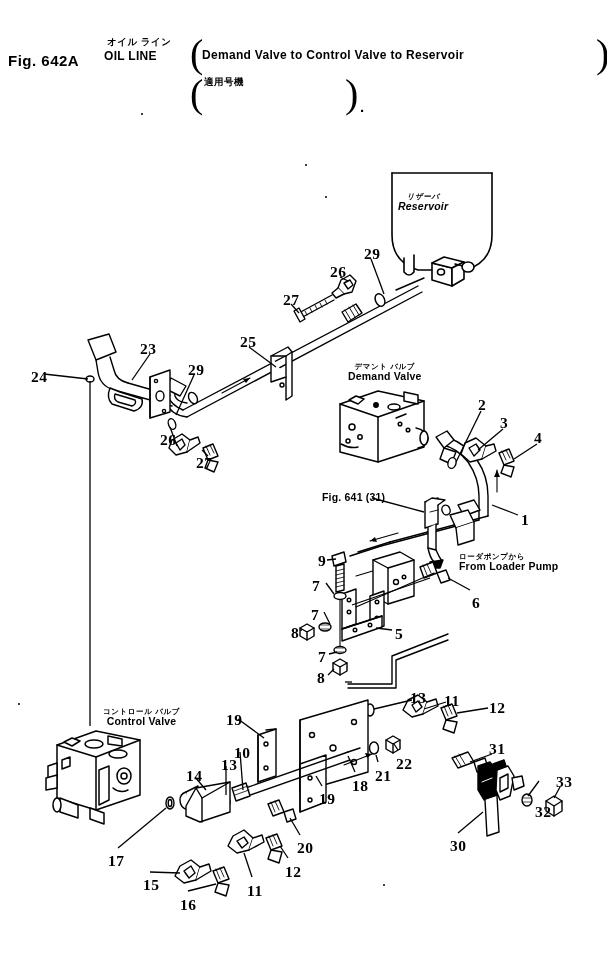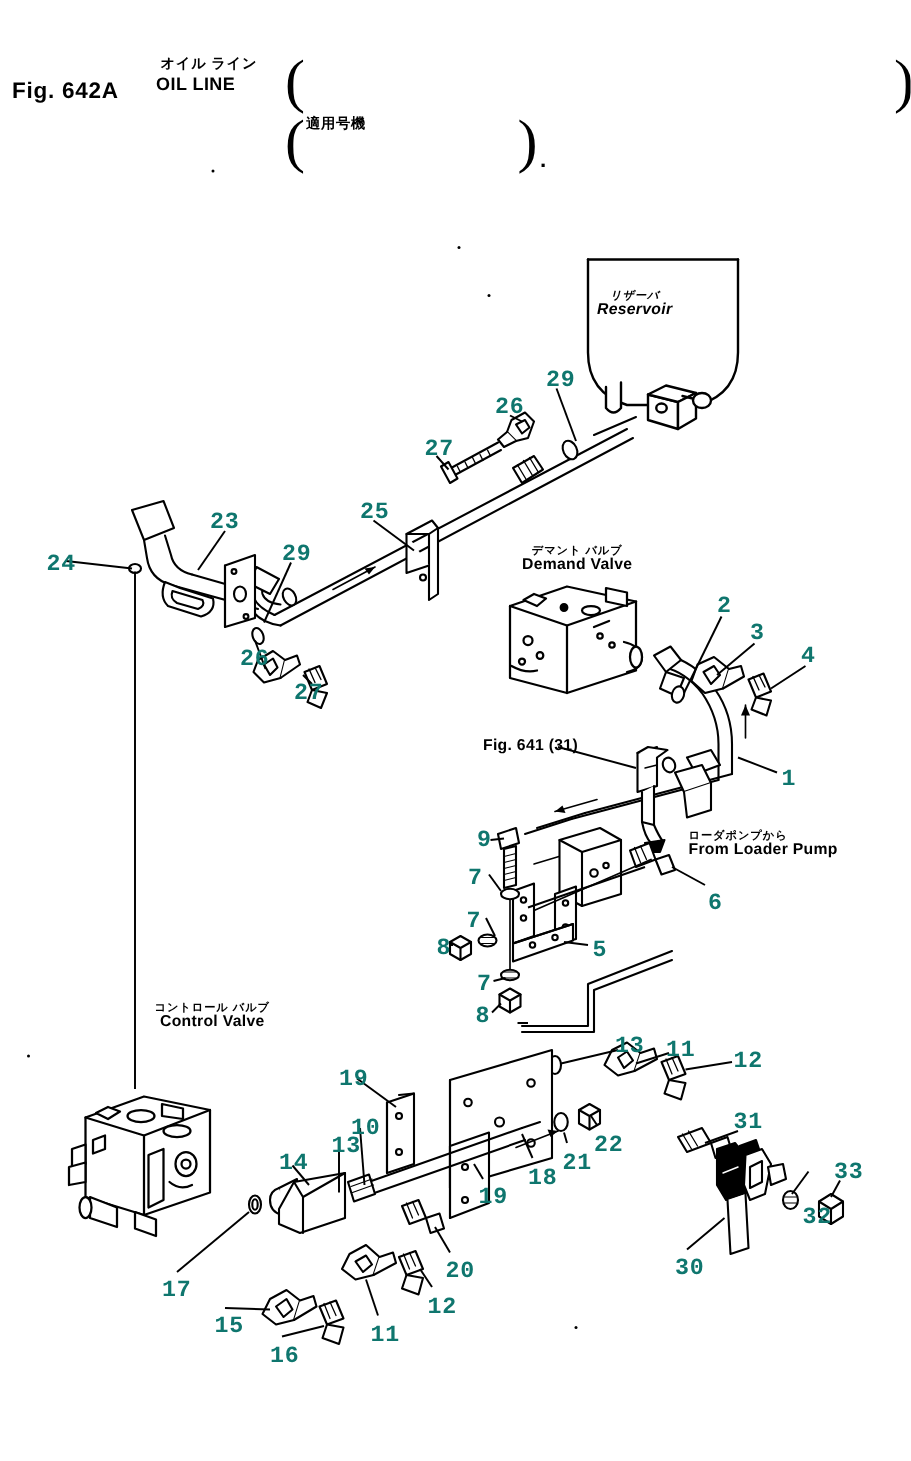--- a/index.html
+++ b/index.html
@@ -108,24 +108,24 @@
     left: 0;
     top: 0;
     width: 607px;
     height: 974px;
   }
   #drawing svg { display: block; }
 
   
   .callout {
     position: absolute;
-    font-family: Liberation Mono, monospace;
+    font-family: Liberation Serif, serif;
     font-size: 15.5px;
     font-weight: bold;
-    color: #0f766e;
+    color: #000000;
     white-space: nowrap;
     letter-spacing: 0.5px;
     line-height: 1;
   }
 
   
   .complabel {
     position: absolute;
     text-align: center;
     white-space: nowrap;
@@ -163,20 +163,21 @@
 
 <div id="page">
 
   <div class="title-block">
     <span class="fig-no">Fig. 642A</span>
 
     <span class="jp-small t-oilline-jp">オイル ライン</span>
     <span class="en-main t-oilline-en">OIL LINE</span>
 
     <span class="bigparen p1-l">(</span>
+    <span class="en-main t-paren-en">Demand Valve to Control Valve to Reservoir</span>
     <span class="bigparen p1-r">)</span>
 
     <span class="bigparen p2-l">(</span>
     <span class="jp-small t-serial-jp">適用号機</span>
     <span class="bigparen p2-r">)</span>
     <span class="t-period">.</span>
   </div>
 
   <div id="drawing">
     <svg width="607" height="974" viewBox="0 0 607 974" xmlns="http://www.w3.org/2000/svg">
@@ -633,21 +634,21 @@
   <div class="complabel" style="left:398px; top:193px;font-style:italic;">
     <span class="jp">リザーバ</span>
     <span class="en">Reservoir</span>
   </div>
 
   <div class="complabel" style="left:348px; top:363px;">
     <span class="jp">デマント バルブ</span>
     <span class="en">Demand Valve</span>
   </div>
 
-  <div class="complabel" style="left:103px; top:668px;">
+  <div class="complabel" style="left:103px; top:708px;">
     <span class="jp">コントロール バルブ</span>
     <span class="en">Control Valve</span>
   </div>
 
   <div class="reflabel" style="left:322px; top:491px;">Fig. 641 (31)</div>
 
   <div class="complabel" style="left:459px; top:553px; text-align:left;">
     <span class="jp">ローダポンプから</span>
     <span class="en">From Loader Pump</span>
   </div>

